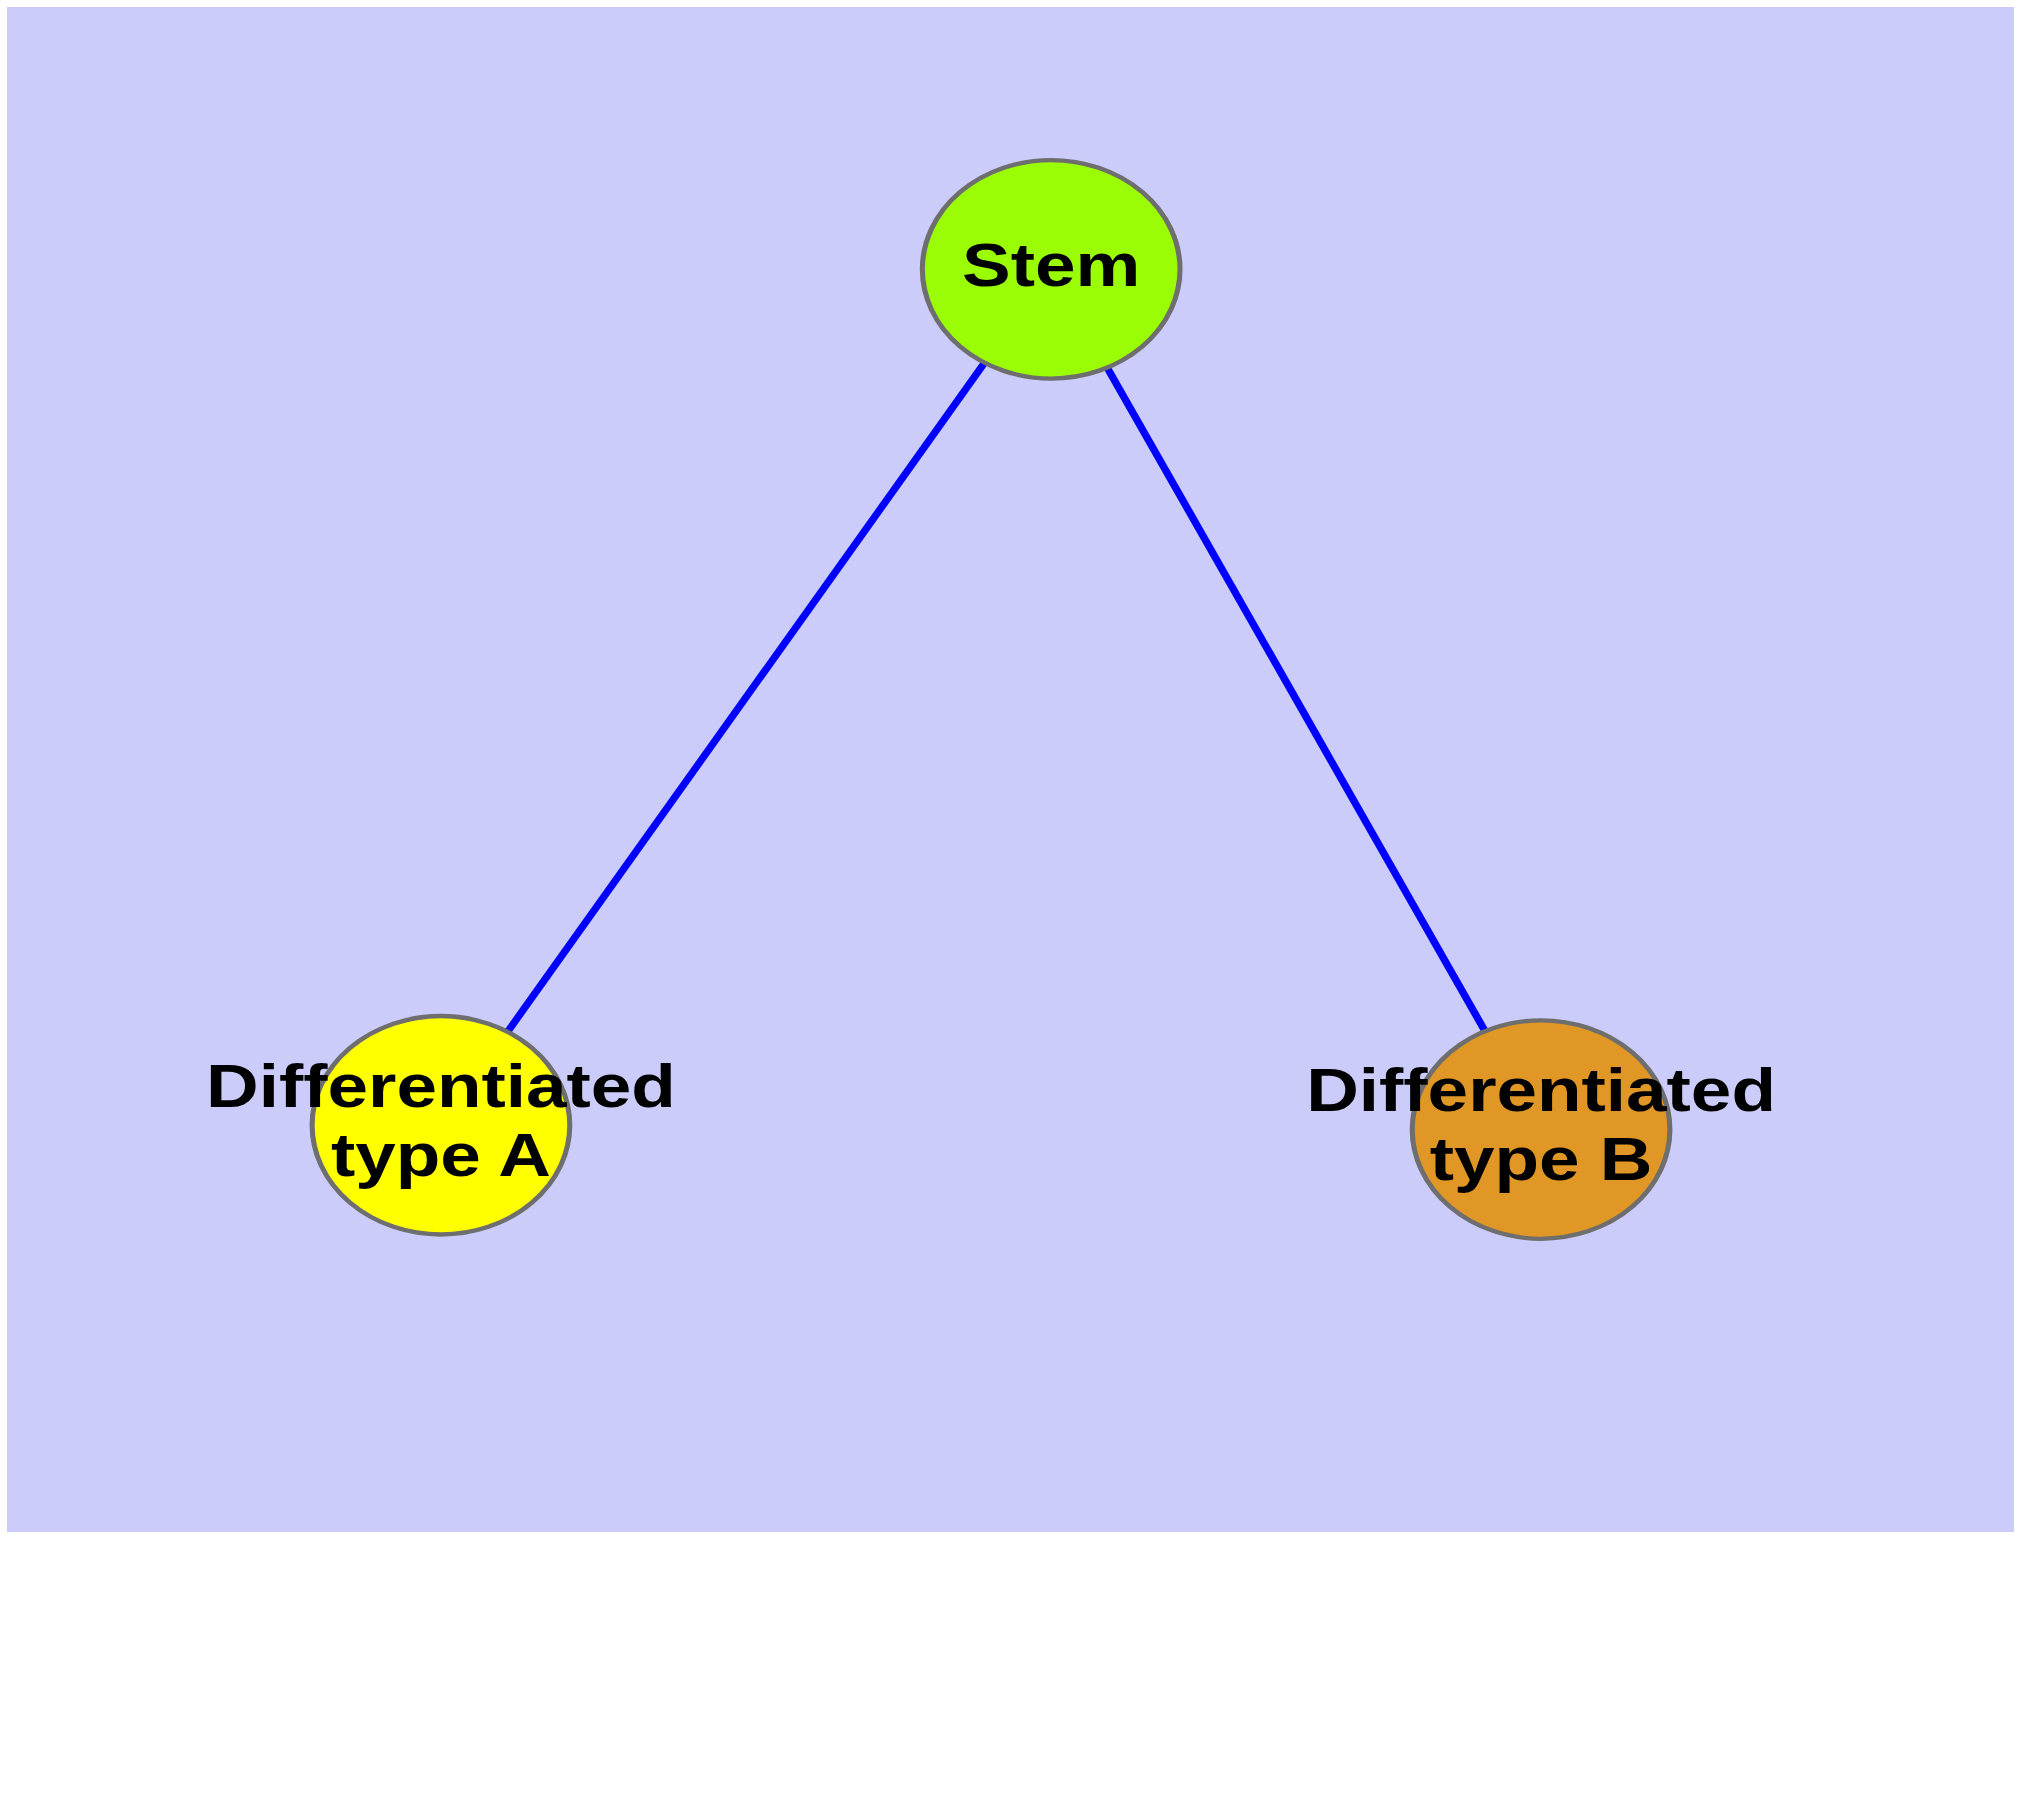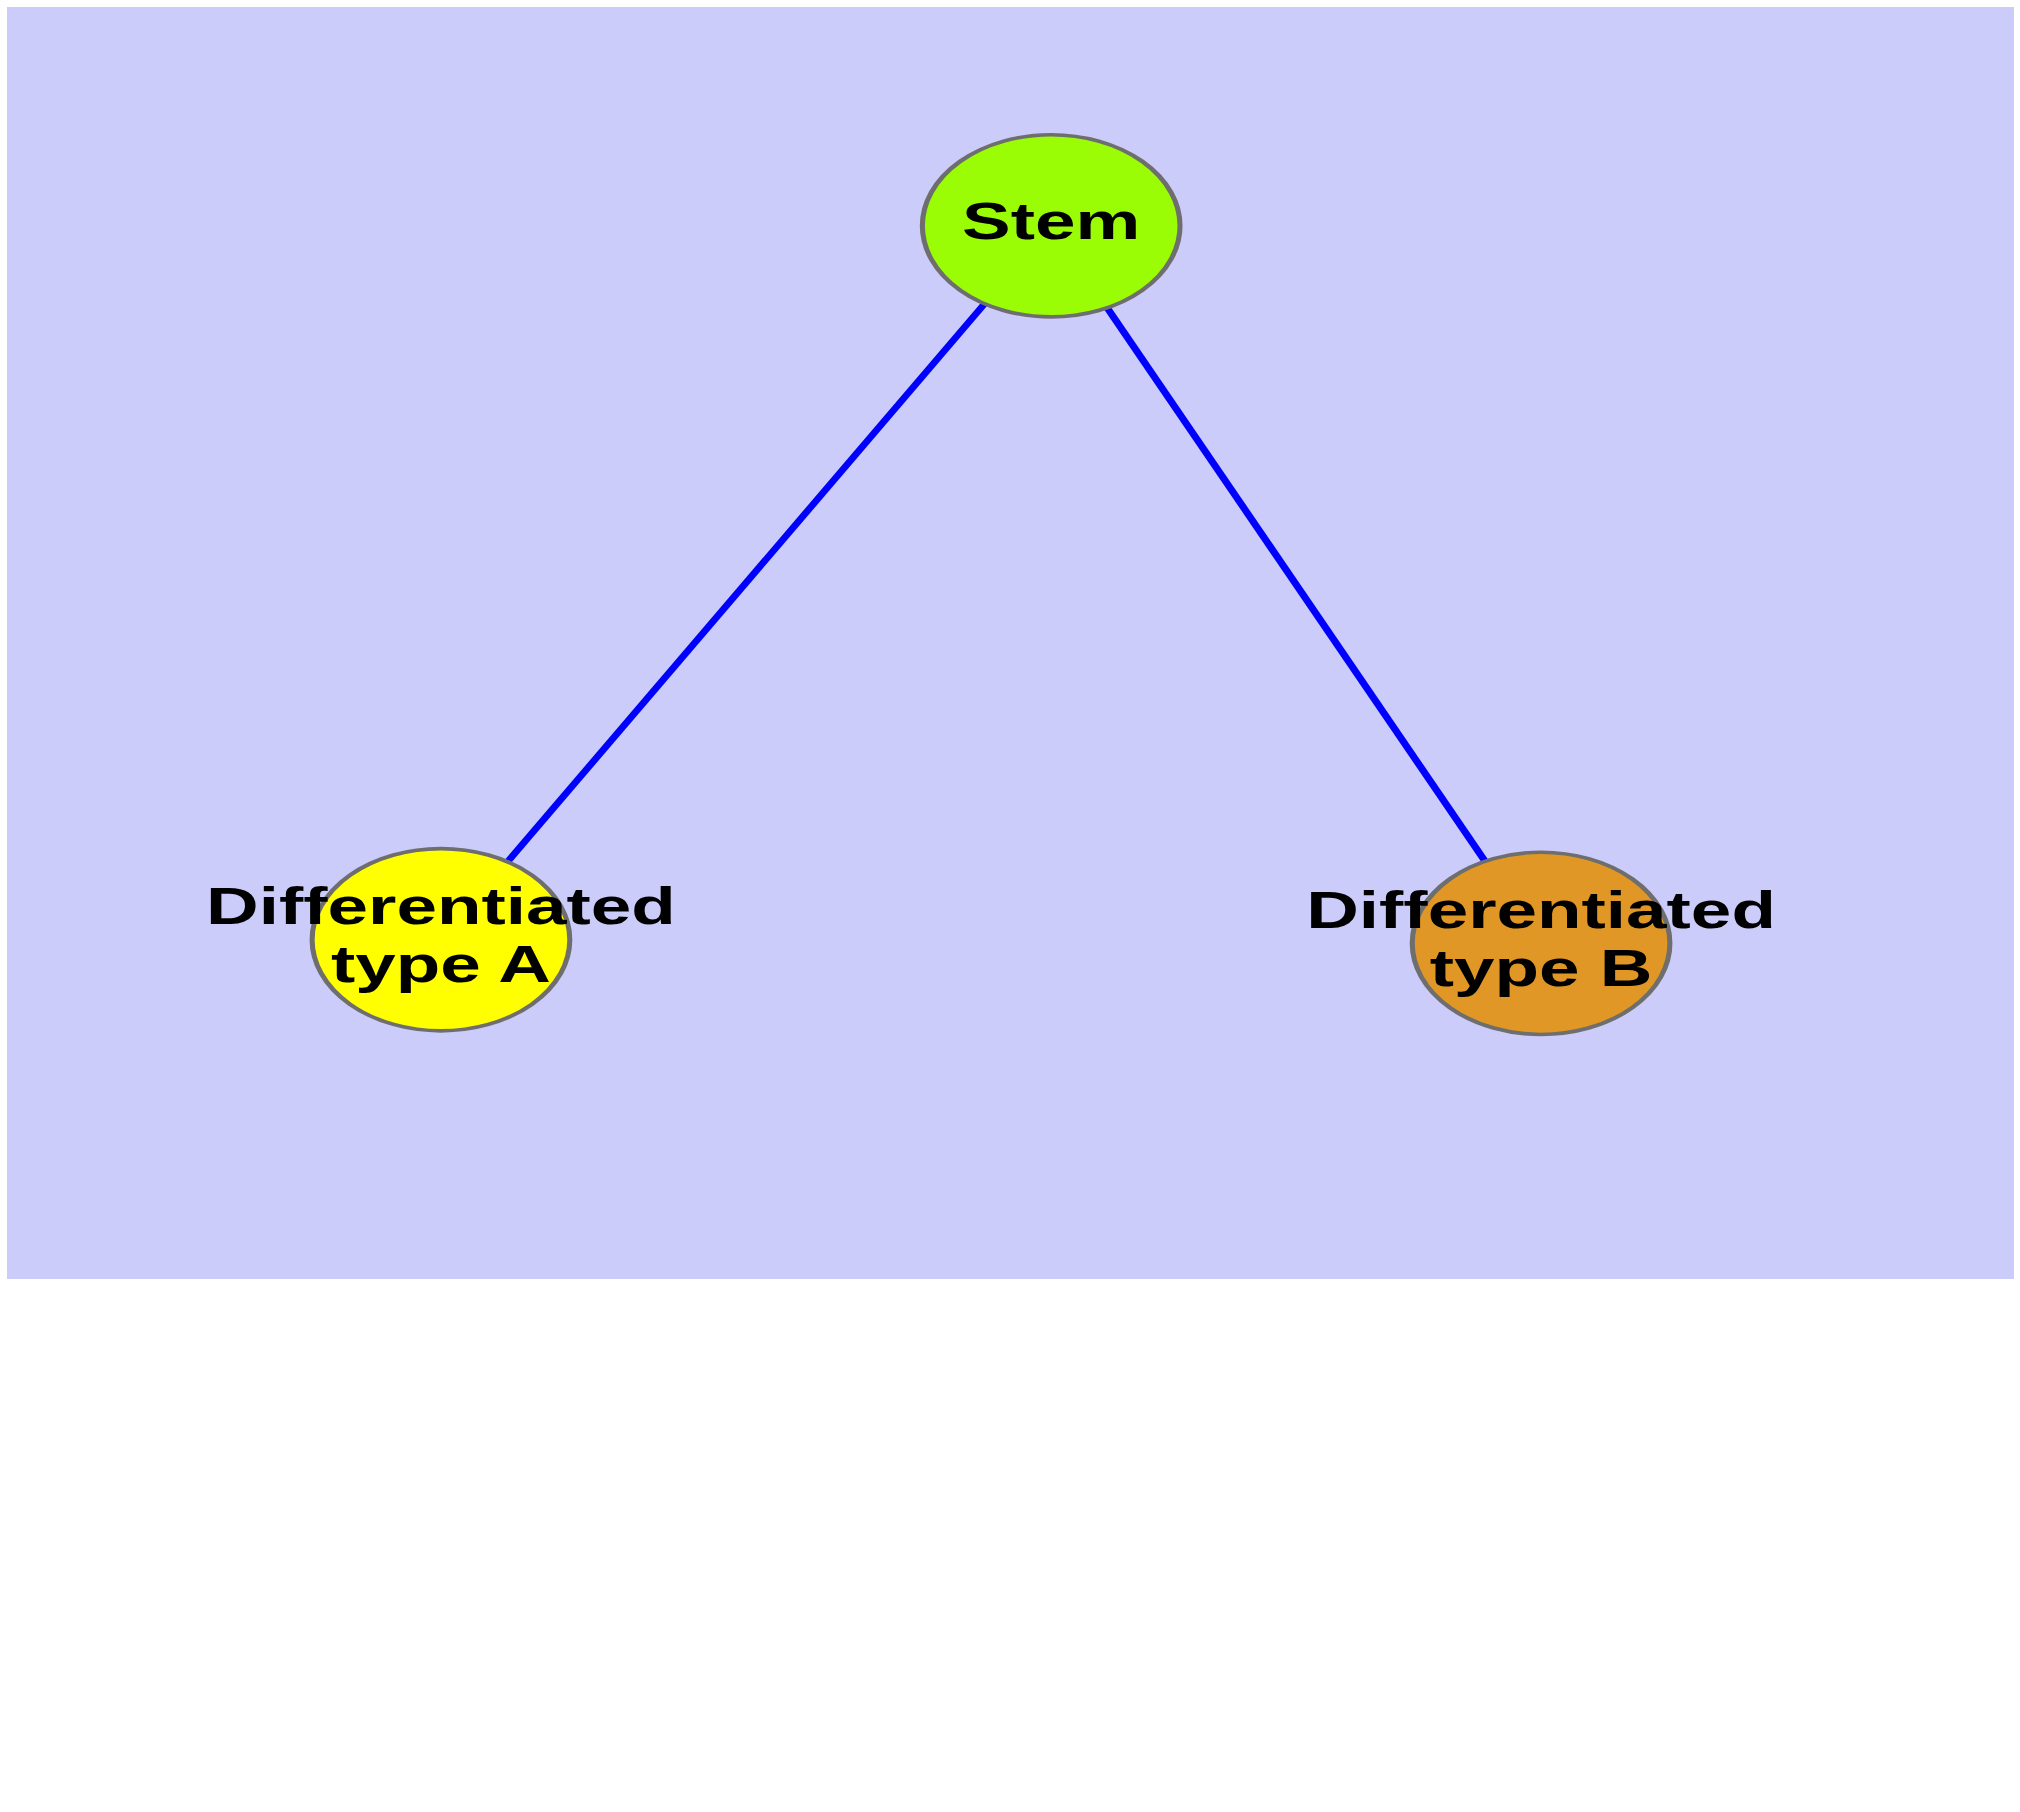--- a/index.html
+++ b/index.html
@@ -13,21 +13,21 @@
     height: 1812px;
     background: #ffffff;
     overflow: hidden;
     font-family: "Liberation Sans", sans-serif;
   }
   #plot-area {
     position: absolute;
     left: 6.8px;
     top: 6.8px;
     width: 2007px;
-    height: 1272px;
+    height: 1525px;
     background: #ccccfa;
   }
   #graph-svg {
     position: absolute;
     left: 0;
     top: 0;
     width: 100%;
     height: 100%;
     display: block;
   }

